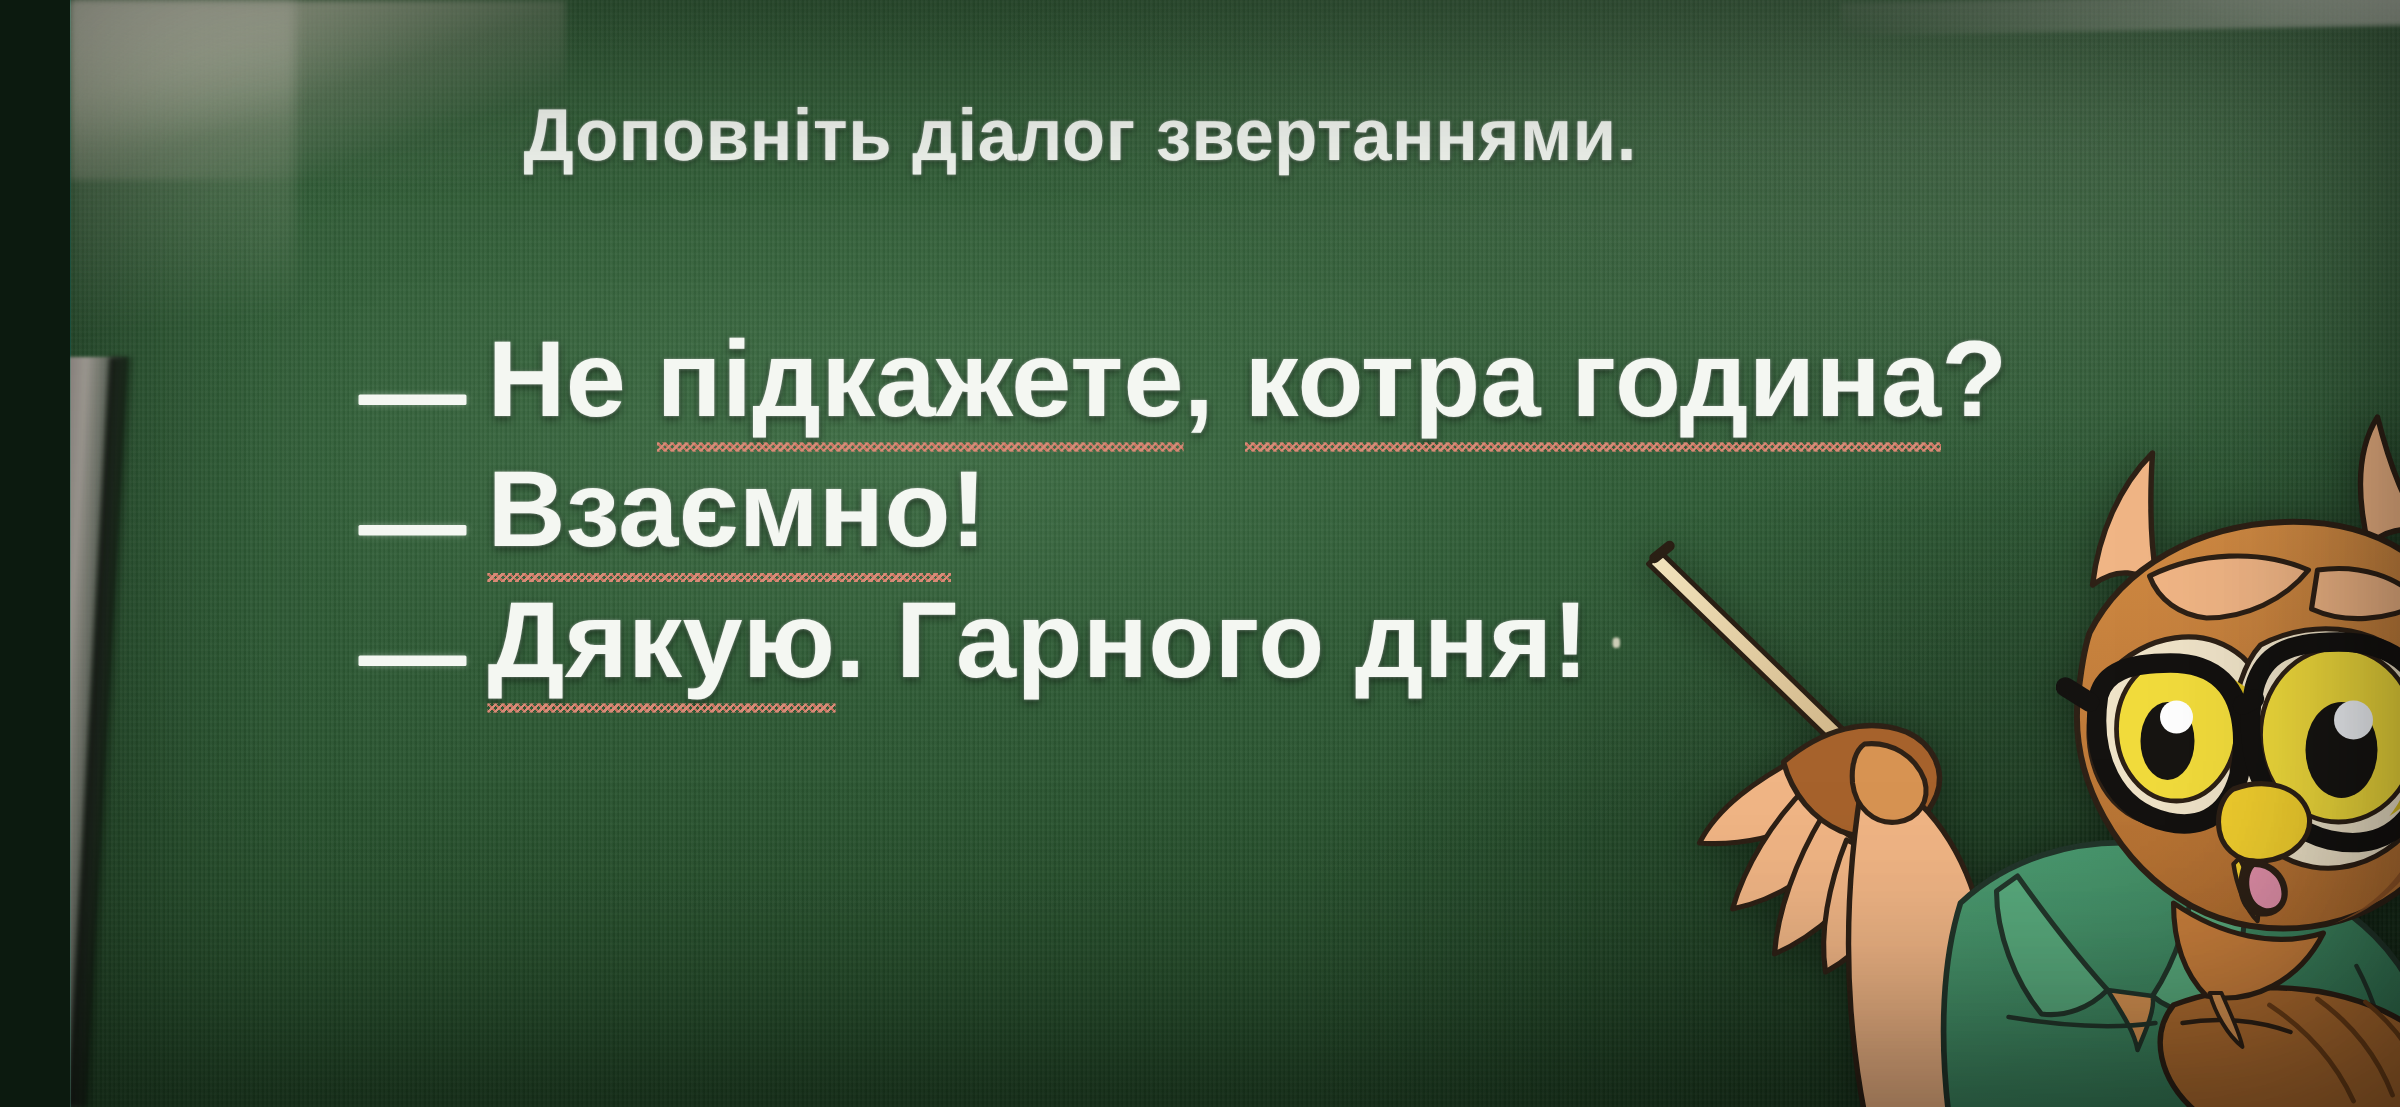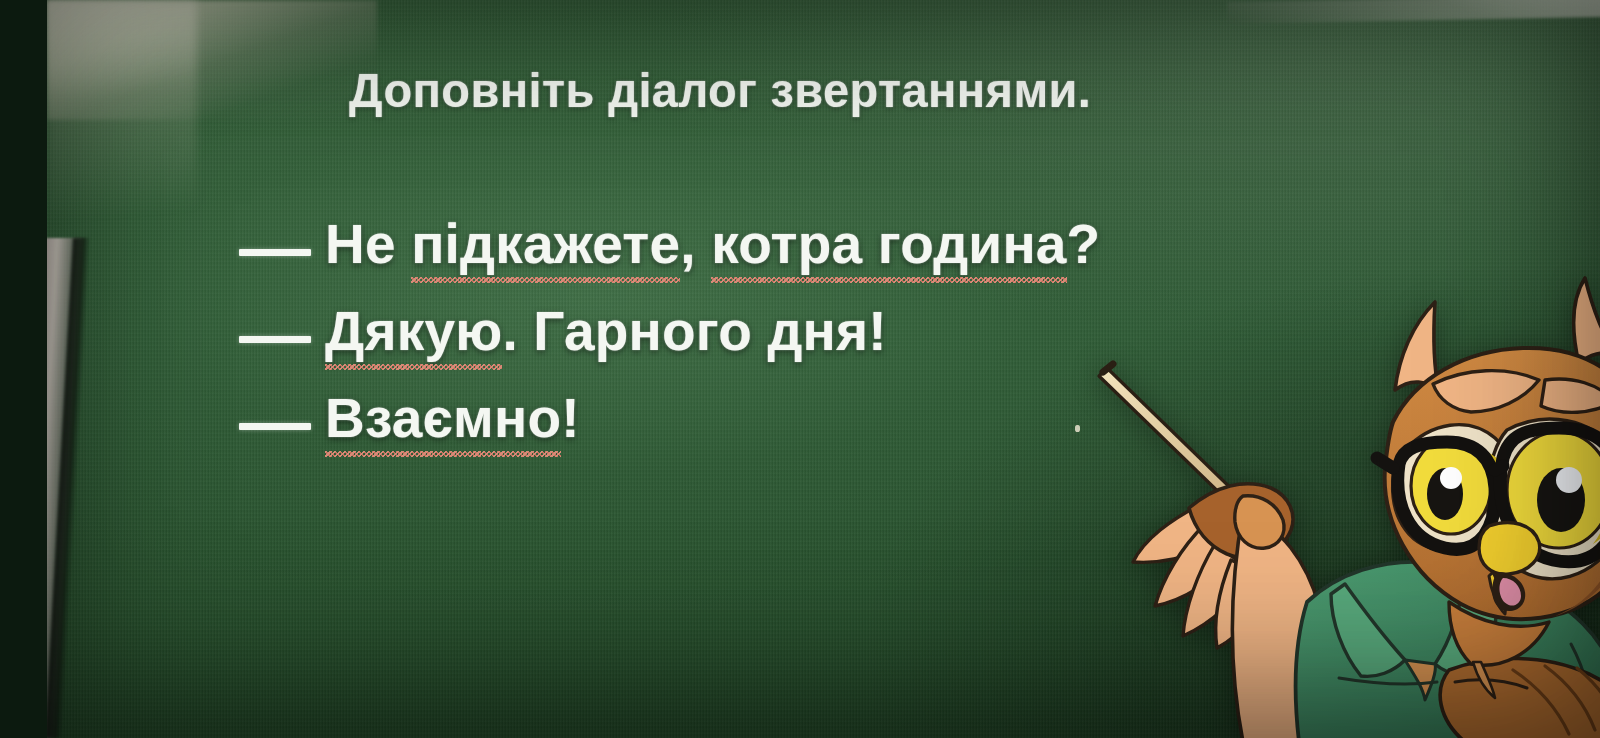--- a/index.html
+++ b/index.html
@@ -159,21 +159,21 @@
     position: absolute;
     left: 190px;
     top: 212px;
   }
   .line {
     display: flex;
     align-items: baseline;
     white-space: nowrap;
     height: 87px;
     color: #f4f7f2;
-    font-size: 55px;
+    font-size: 72px;
     font-weight: 700;
     letter-spacing: 0.2px;
     text-shadow:
       0 0 2px rgba(255,255,255,0.45),
       0 2px 6px rgba(0,0,0,0.50);
   }
   .dash {
     display: inline-block;
     width: 80px;
     flex: 0 0 80px;
@@ -259,28 +259,28 @@
         <span class="dash"></span>
         <span class="ltext">
           <span>Не </span><span class="sq">підкажете</span><span>, </span><span class="sq">котра година</span><span>?</span>
         </span>
       </div>
 
 
       <div class="line">
         <span class="dash"></span>
         <span class="ltext">
-          <span class="sq">Дякую</span><span>. Гарного дня!</span>
+          <span class="sq">Взаємно</span><span>!</span>
         </span>
       </div>
 
       <div class="line">
         <span class="dash"></span>
         <span class="ltext">
-          <span class="sq">Взаємно</span><span>!</span>
+          <span class="sq">Дякую</span><span>. Гарного дня!</span>
         </span>
       </div>
 
     </div>
   </div>
 
   <div class="speck" style="left:1028px; top:425px;"></div>
 
   <div class="owl-wrap">
     <svg viewBox="0 0 560 470" xmlns="http://www.w3.org/2000/svg">

